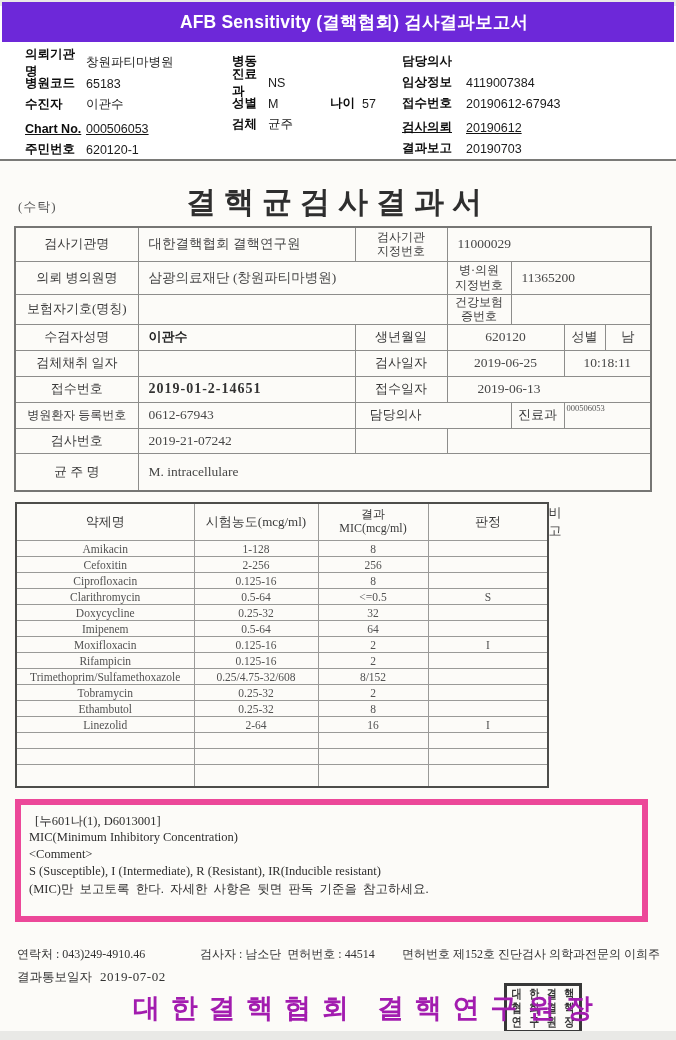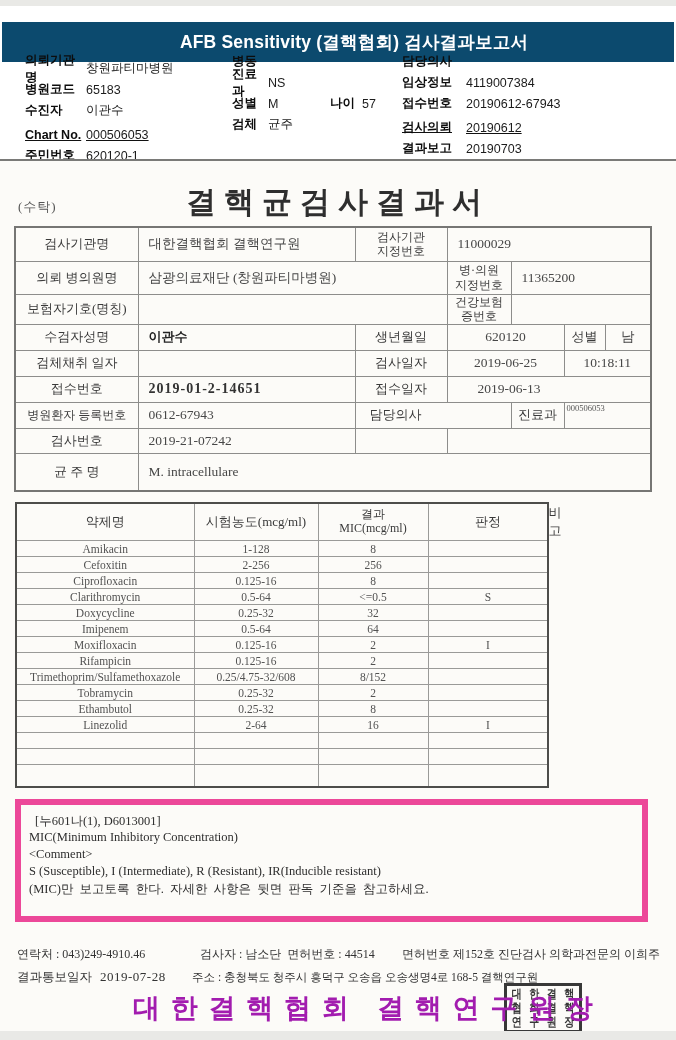--- a/index.html
+++ b/index.html
@@ -2,32 +2,32 @@
 <html><head>
 <meta charset="utf-8">
 <style>
   * { margin:0; padding:0; box-sizing:border-box; }
   body { background:#fff; }
   .page { position:relative; width:676px; height:1040px; background:#fff; overflow:hidden;
           font-family:"Liberation Serif","DejaVu Serif",serif; }
   .strip-top { position:absolute; left:0; top:0; width:676px; height:6px; background:#e9e9e6; }
   .strip-bottom { position:absolute; left:0; top:1031px; width:676px; height:9px; background:#e9e9e6; z-index:5; }
 
-  .titlebar { position:absolute; left:2px; top:22px; width:672px; height:40px; background:#0c4a6e;
+  .titlebar { position:absolute; left:2px; top:2px; width:672px; height:40px; background:#6d28d9;
               display:flex; align-items:center; justify-content:center;padding-left:32px; }
   .titlebar span { color:#fff; font-family:"Liberation Sans","DejaVu Sans",sans-serif;
                    font-weight:700; font-size:17.5px; letter-spacing:0.2px; }
 
   .pcol { position:absolute; font-family:"Liberation Sans","DejaVu Sans",sans-serif;
           font-size:12.5px; color:#111; }
   .pcol .row { height:21px; display:flex; align-items:center; }
   .pcol .gap { margin-top:3px;text-decoration:underline; }
   .pcol .lb { font-weight:700; color:#0c0c0c; display:inline-block; }
   .pcol .vv { color:#1c1c1c; display:inline-block; }
-  #pcol1 { left:25px; top:58px; } #pcol1 .lb { width:61px; }
+  #pcol1 { left:25px; top:52px; } #pcol1 .lb { width:61px; }
   #pcol2 { left:232px; top:51px; } #pcol2 .lb { width:36px; }
   #pcol2 .vv.w { width:62px; } #pcol2 .lb.age { width:32px; }
   #pcol3 { left:402px; top:51px; } #pcol3 .lb { width:64px; }
 
   .divider { position:absolute; left:0; top:159px; width:676px; height:2px; background:#7a7a78; }
   .docbg { position:absolute; left:0; top:161px; width:676px; height:870px; background:#fcfbf8; }
 
   .consign { position:absolute; left:18px; top:198px; font-size:13px; color:#555; letter-spacing:1px; }
   .doctitle { position:absolute; left:0; top:182px; width:676px; text-align:center;
               font-size:30px; font-weight:700; letter-spacing:8px; color:#2e2e2e; }
@@ -360,22 +360,21 @@
       <div>MIC(Minimum Inhibitory Concentration)</div>
       <div>&lt;Comment&gt;</div>
       <div>S (Susceptible), I (Intermediate), R (Resistant), IR(Inducible resistant)</div>
       <div>(MIC)만 보고토록 한다. 자세한 사항은 뒷면 판독 기준을 참고하세요.</div>
     </div>
 
   <span class="ft" id="contact">연락처 : 043)249-4910.46</span>
   <span class="ft" id="examiner">검사자 : 남소단  면허번호 : 44514</span>
   <span class="ft" id="license">면허번호 제152호 진단검사 의학과전문의 이희주</span>
   <span class="ft" id="notify-label">결과통보일자</span>
-  <span class="ft" id="notify-date">2019-07-28</span>
-  <span class="ft" id="address">주소 : 충청북도 청주시 흥덕구 오송읍 오송생명4로 168-5 결핵연구원</span>
+  <span class="ft" id="notify-date">2019-07-02</span>
   <span class="ft" id="orgline">대 한 결 핵 협 회   결 핵 연 구 원 장</span>
 
   <div class="seal">
       <span>대</span>
       <span>한</span>
       <span>결</span>
       <span>핵</span>
       <span>협</span>
       <span>회</span>
       <span>결</span>

